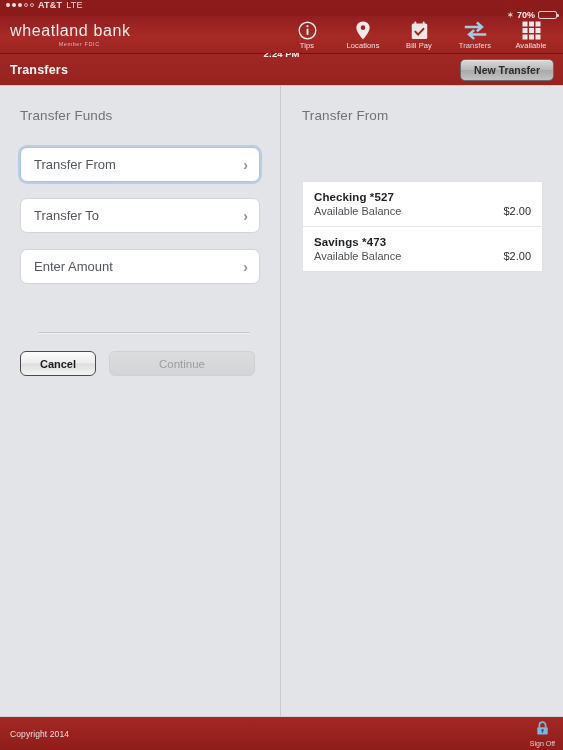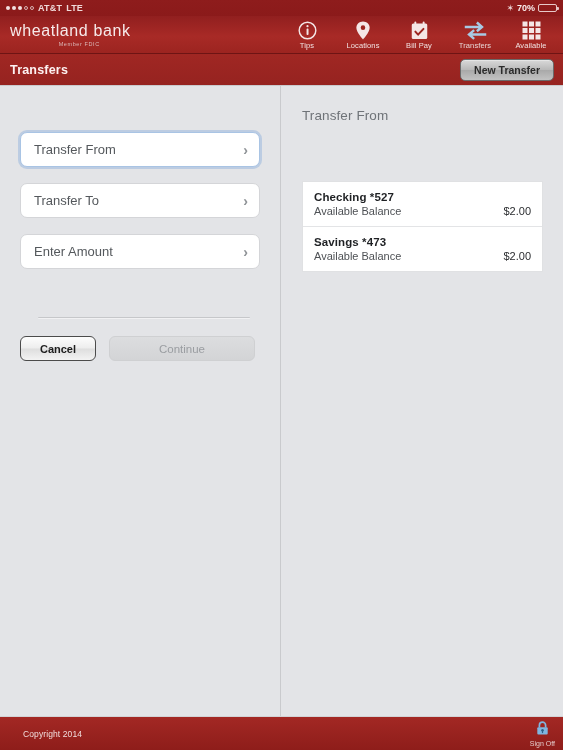--- a/index.html
+++ b/index.html
@@ -8,32 +8,33 @@
     font-family: "Liberation Sans", sans-serif;
     background: #e3e4e7;
     overflow: hidden;
     position: relative;
   }
 
   
   .statusbar {
     height: 16px;
     background: linear-gradient(to bottom, #8e1c1c 0%, #8b1a1a 100%);
-    display: flex; align-items: center;
+    display: flex; 
     padding: 0 6px;
     color: #f0dada;
     font-size: 9px;
     position: relative;
+    flex-direction: column;
   }
   .sb-left { display: flex; align-items: center; gap: 4px; }
   .dots { display: flex; align-items: center; gap: 2px; }
   .dot { width: 4px; height: 4px; border-radius: 50%; background: #f2e0e0; }
   .dot.hollow { background: transparent; border: 1px solid #d8b4b4; width: 4px; height: 4px; }
   .sb-carrier { font-size: 9px; font-weight: bold; letter-spacing: .2px; }
-  .sb-net { font-size: 9px; letter-spacing: .2px; font-weight: bold; }
+  .sb-net { font-size: 9px; letter-spacing: .2px; }
   .sb-time {
     position: absolute; left: 0; right: 0; text-align: center;
     font-size: 9.5px; font-weight: bold; color: #fbeeee; margin-top: 48px;
   }
   .sb-right {
     margin-left: auto; display: flex; align-items: center; gap: 3px;
     position: relative; z-index: 2;
   }
   .bt-icon { font-size: 9px; color: #eed6d6; }
   .batt-pct { font-size: 9px; font-weight: bold; color: #fbeeee; }
@@ -198,21 +199,21 @@
     margin-left: auto; font-size: 11px; color: #2b2d30;
   }
 
   
   .footer {
     position: absolute; left: 0; right: 0; bottom: 0;
     height: 34px;
     background: linear-gradient(to bottom, #a32824 0%, #8e1d1a 100%);
     border-top: 1px solid #d2d3d6;
     display: flex; align-items: center;
-    padding: 0 8px 0 23px;
+    padding: 0 8px 0 10px;
   }
   .copyright {
     font-size: 8.5px; color: #f0dcdc; letter-spacing: .1px;
   }
   .signoff {
     margin-left: auto; display: flex; flex-direction: column;
     align-items: center; gap: 0px; cursor: pointer;
   }
   .signoff-label { font-size: 7px; color: #e4c9c9; }
 </style>
@@ -312,20 +313,21 @@
 </div>
 
 <div class="subheader">
   <span class="subheader-title">Transfers</span>
   <button class="new-transfer-btn">New Transfer</button>
 </div>
 
 <div class="content">
 
   <div class="panel-left">
+    <div class="panel-title">Transfer Funds</div>
 
     <div class="fields">
       <div class="field focused">
         <span class="field-label">Transfer From</span>
         <span class="chev">›</span>
       </div>
       <div class="field">
         <span class="field-label">Transfer To</span>
         <span class="chev">›</span>
       </div>

